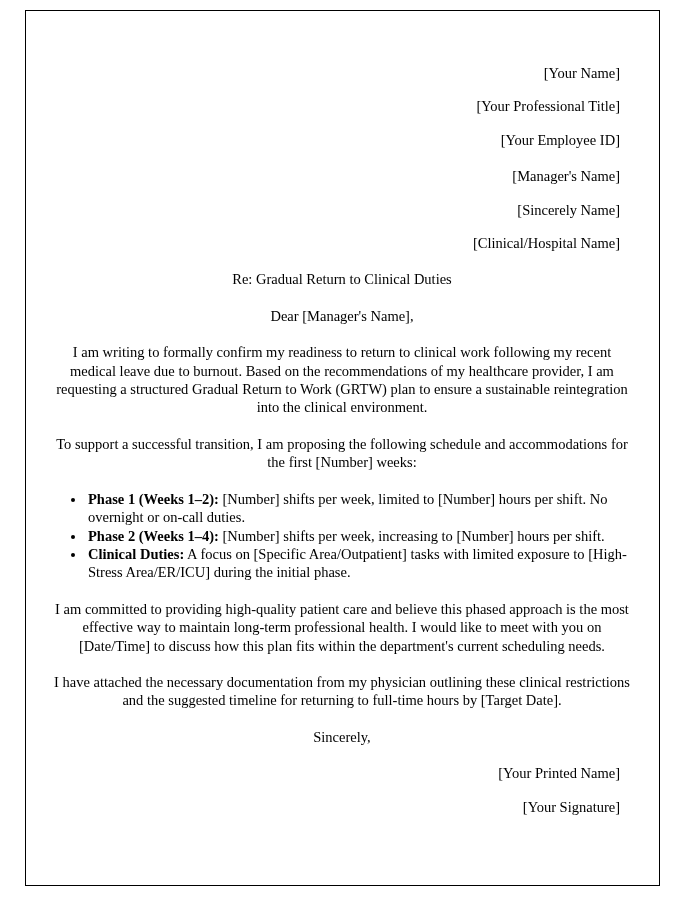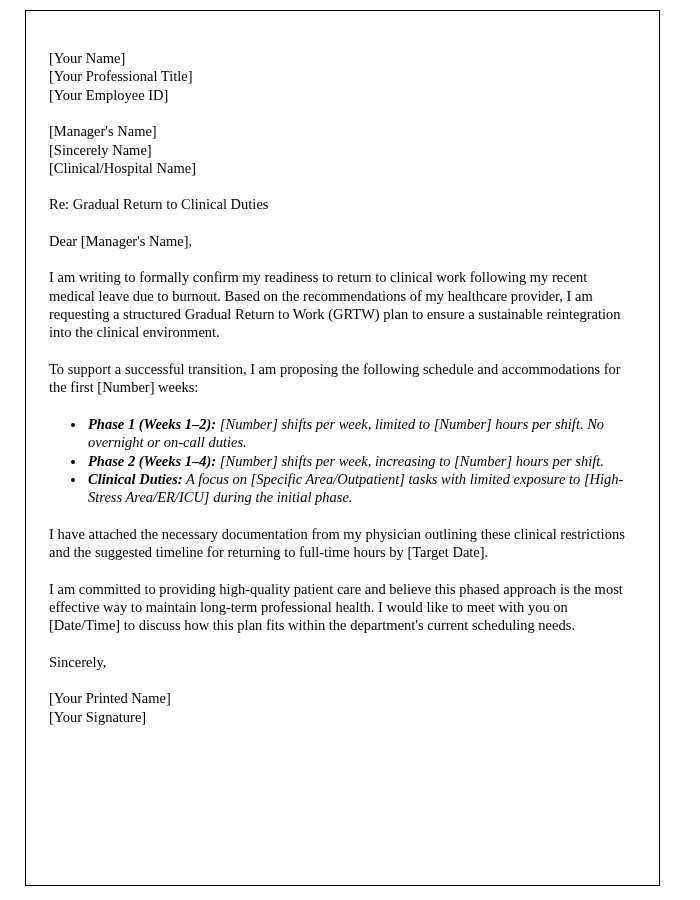--- a/index.html
+++ b/index.html
@@ -23,30 +23,31 @@
   .letter-body {
     padding: 38px 24px 0 23px;
     color: #000000;
     font-size: 14.5px;
     line-height: 18.4px;
   }
   .block {
     margin: 0 0 18px 0;
   }
   .line {
-    margin: 0;
+    margin: 15px;
+    text-align: right;
   }
   .para {
     margin: 0 0 18px 0;
+    text-align: center;
   }
   ul.bullets {
     margin: 0 0 18px 0;
     padding: 0 0 0 37px;
     list-style-type: disc;
-    font-style: italic;
   }
   ul.bullets li {
     margin: 0;
     padding: 0 0 0 2px;
   }
   .b {
     font-weight: bold;
   }
 </style>
 </head>
@@ -74,23 +75,23 @@
     <p class="para">I am writing to formally confirm my readiness to return to clinical work following my recent medical leave due to burnout. Based on the recommendations of my healthcare provider, I am requesting a structured Gradual Return to Work (GRTW) plan to ensure a sustainable reintegration into the clinical environment.</p>
 
     <p class="para">To support a successful transition, I am proposing the following schedule and accommodations for the first [Number] weeks:</p>
 
     <ul class="bullets">
       <li><span class="b">Phase 1 (Weeks 1–2):</span><span> [Number] shifts per week, limited to [Number] hours per shift. No overnight or on-call duties.</span></li>
       <li><span class="b">Phase 2 (Weeks 1–4):</span><span> [Number] shifts per week, increasing to [Number] hours per shift.</span></li>
       <li><span class="b">Clinical Duties:</span><span> A focus on [Specific Area/Outpatient] tasks with limited exposure to [High-Stress Area/ER/ICU] during the initial phase.</span></li>
     </ul>
 
+    <p class="para">I am committed to providing high-quality patient care and believe this phased approach is the most effective way to maintain long-term professional health. I would like to meet with you on [Date/Time] to discuss how this plan fits within the department's current scheduling needs.</p>
+
     <p class="para">I have attached the necessary documentation from my physician outlining these clinical restrictions and the suggested timeline for returning to full-time hours by [Target Date].</p>
-
-    <p class="para">I am committed to providing high-quality patient care and believe this phased approach is the most effective way to maintain long-term professional health. I would like to meet with you on [Date/Time] to discuss how this plan fits within the department's current scheduling needs.</p>
 
 
     <p class="para">Sincerely,</p>
 
     <div class="block">
       <div class="line">[Your Printed Name]</div>
       <div class="line">[Your Signature]</div>
     </div>
 
   </div>

